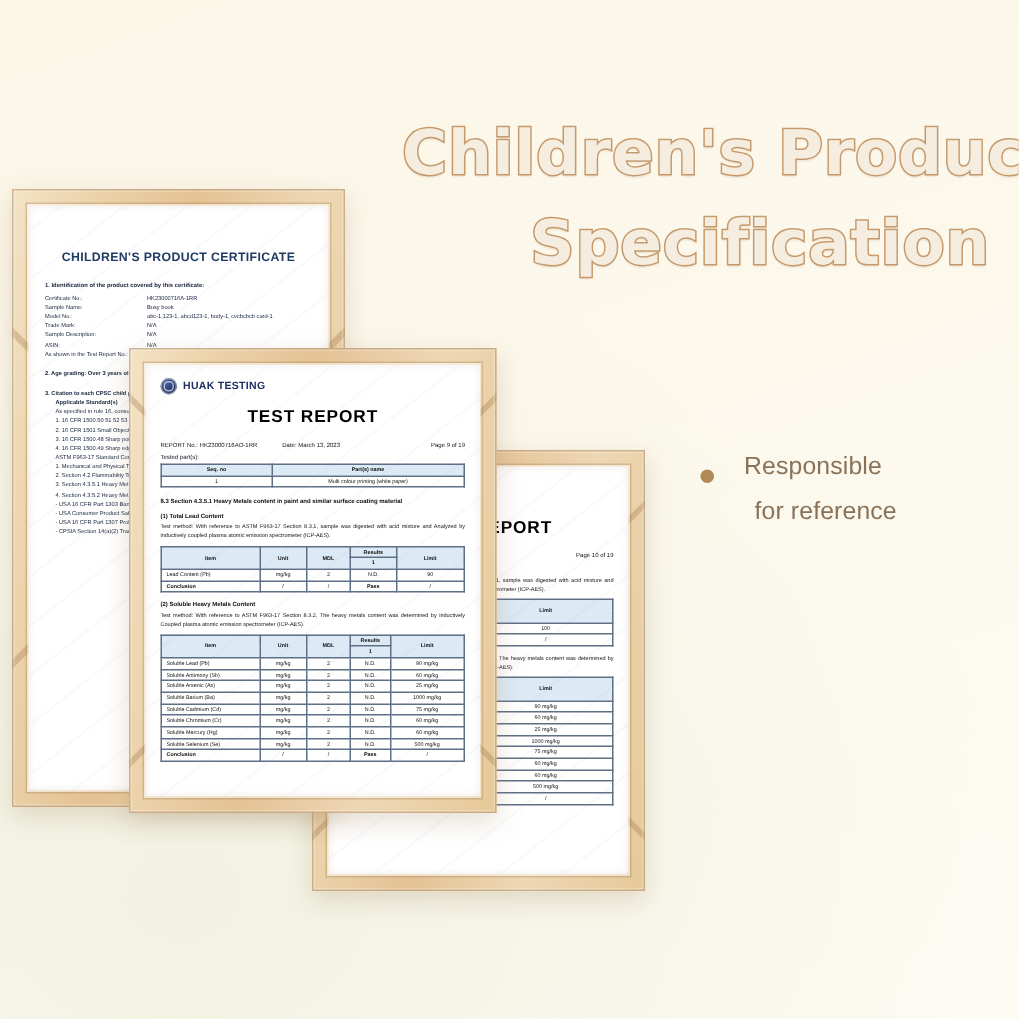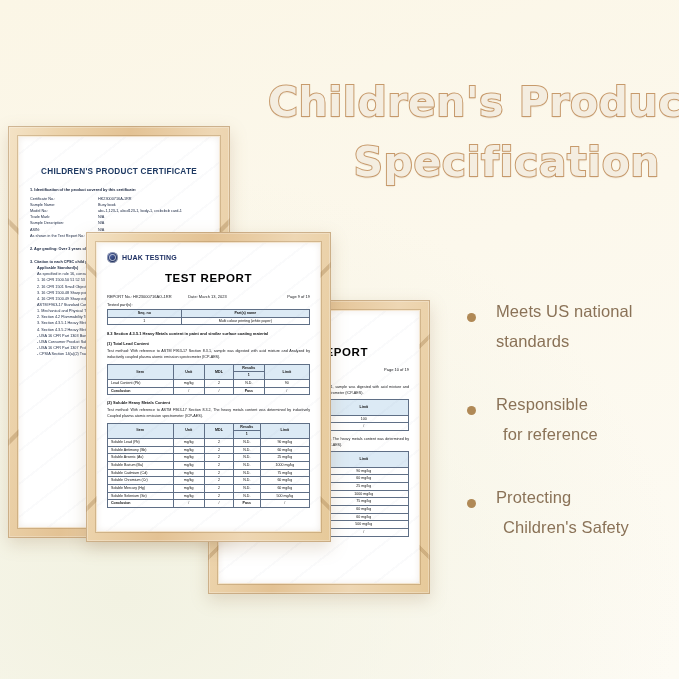--- a/index.html
+++ b/index.html
@@ -190,32 +190,22 @@
 <div id="stage">
 
   <div class="title-wrap">
     <div class="title-line l1">Children's Product</div>
     <div class="title-line l2">Specification</div>
   </div>
 
   <div class="bullets">
     <div class="bullet-item">
       <span class="bullet-dot"></span>
-      <div class="bullet-line">Meets US national</div>
-      <div class="bullet-line">standards</div>
-    </div>
-    <div class="bullet-item">
-      <span class="bullet-dot"></span>
       <div class="bullet-line">Responsible</div>
       <div class="bullet-line indent">for reference</div>
-    </div>
-    <div class="bullet-item">
-      <span class="bullet-dot"></span>
-      <div class="bullet-line">Protecting</div>
-      <div class="bullet-line indent">Children's Safety</div>
     </div>
   </div>
 
   <div class="frame" id="frame-report2">
     <div class="wood"></div>
     <div class="bevel"></div>
     <div class="outer-lip"></div>
     <div class="inner-lip"></div>
     <div class="paper">
       <div class="rep2">

